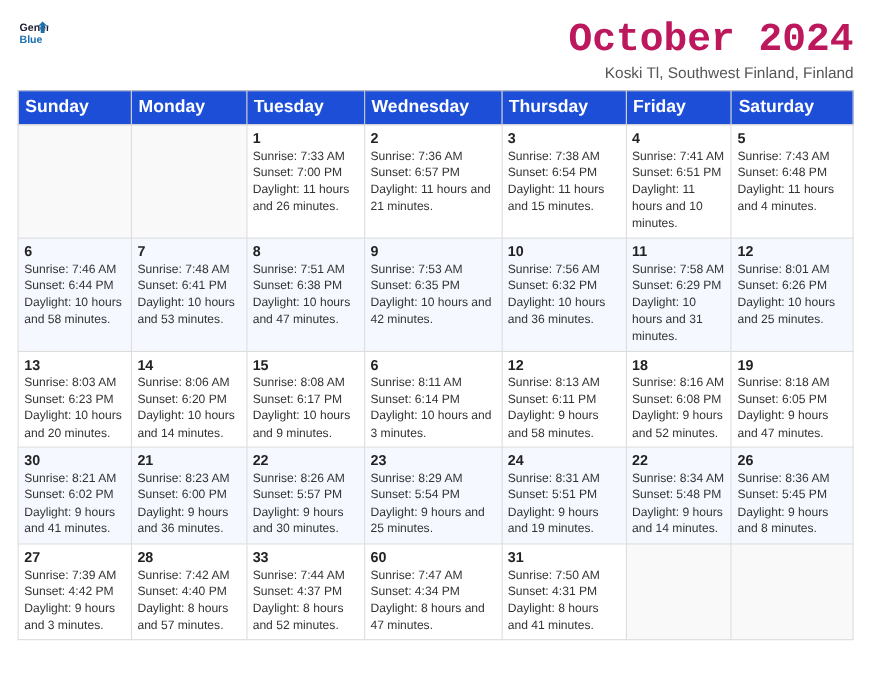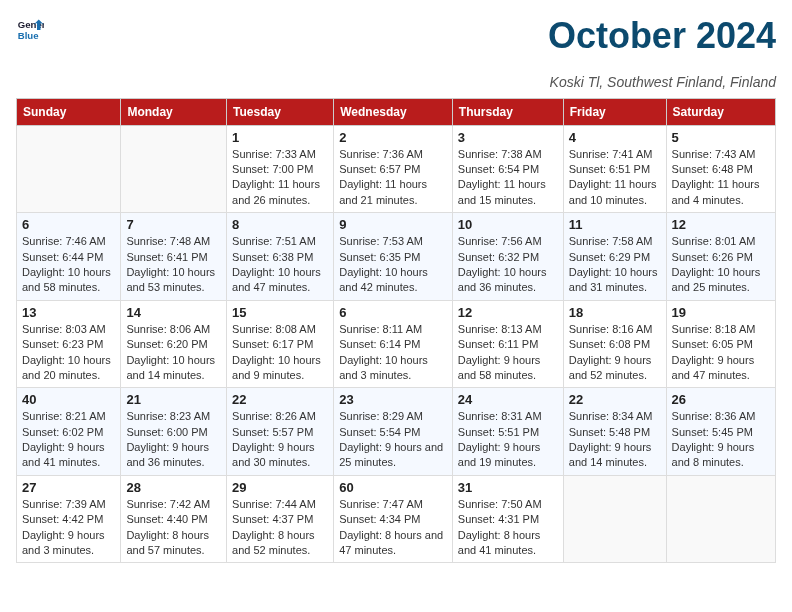--- a/index.html
+++ b/index.html
@@ -24,40 +24,40 @@
     .logo-icon {
       width: 28px;
       height: 28px;
     }
     .title-area {
       text-align: right;
     }
     .calendar-title {
       font-size: 36px;
       font-weight: bold;
-      color: #0c4a6e;
+      color: #be185d;
       line-height: 1.1;
+      font-family: Liberation Mono, monospace;
     }
     .calendar-subtitle {
       font-size: 14px;
       color: #555;
-      margin-top: 18px;
-      font-style: italic;
+      margin-top: 2px;
     }
     table {
       width: 100%;
       border-collapse: collapse;
       font-size: 11px;
     }
     thead tr th {
-      background-color: #b91c1c;
+      background-color: #1d4ed8;
       color: #fff;
       text-align: left;
       padding: 6px 6px;
-      font-size: 12px;
+      font-size: 16px;
       font-weight: bold;
       border: 1px solid #ccc;
     }
     tbody tr td {
       vertical-align: top;
       border: 1px solid #ddd;
       padding: 4px 5px;
       min-height: 70px;
       background: #fff;
     }
@@ -190,21 +190,21 @@
           <div class="day-number">18</div>
           <div class="day-info">Sunrise: 8:16 AM<br>Sunset: 6:08 PM<br>Daylight: 9 hours and 52 minutes.</div>
         </td>
         <td>
           <div class="day-number">19</div>
           <div class="day-info">Sunrise: 8:18 AM<br>Sunset: 6:05 PM<br>Daylight: 9 hours and 47 minutes.</div>
         </td>
       </tr>
       <tr>
         <td>
-          <div class="day-number">40</div>
+          <div class="day-number">30</div>
           <div class="day-info">Sunrise: 8:21 AM<br>Sunset: 6:02 PM<br>Daylight: 9 hours and 41 minutes.</div>
         </td>
         <td>
           <div class="day-number">21</div>
           <div class="day-info">Sunrise: 8:23 AM<br>Sunset: 6:00 PM<br>Daylight: 9 hours and 36 minutes.</div>
         </td>
         <td>
           <div class="day-number">22</div>
           <div class="day-info">Sunrise: 8:26 AM<br>Sunset: 5:57 PM<br>Daylight: 9 hours and 30 minutes.</div>
         </td>
@@ -228,21 +228,21 @@
       <tr>
         <td>
           <div class="day-number">27</div>
           <div class="day-info">Sunrise: 7:39 AM<br>Sunset: 4:42 PM<br>Daylight: 9 hours and 3 minutes.</div>
         </td>
         <td>
           <div class="day-number">28</div>
           <div class="day-info">Sunrise: 7:42 AM<br>Sunset: 4:40 PM<br>Daylight: 8 hours and 57 minutes.</div>
         </td>
         <td>
-          <div class="day-number">29</div>
+          <div class="day-number">33</div>
           <div class="day-info">Sunrise: 7:44 AM<br>Sunset: 4:37 PM<br>Daylight: 8 hours and 52 minutes.</div>
         </td>
         <td>
           <div class="day-number">60</div>
           <div class="day-info">Sunrise: 7:47 AM<br>Sunset: 4:34 PM<br>Daylight: 8 hours and 47 minutes.</div>
         </td>
         <td>
           <div class="day-number">31</div>
           <div class="day-info">Sunrise: 7:50 AM<br>Sunset: 4:31 PM<br>Daylight: 8 hours and 41 minutes.</div>
         </td>

